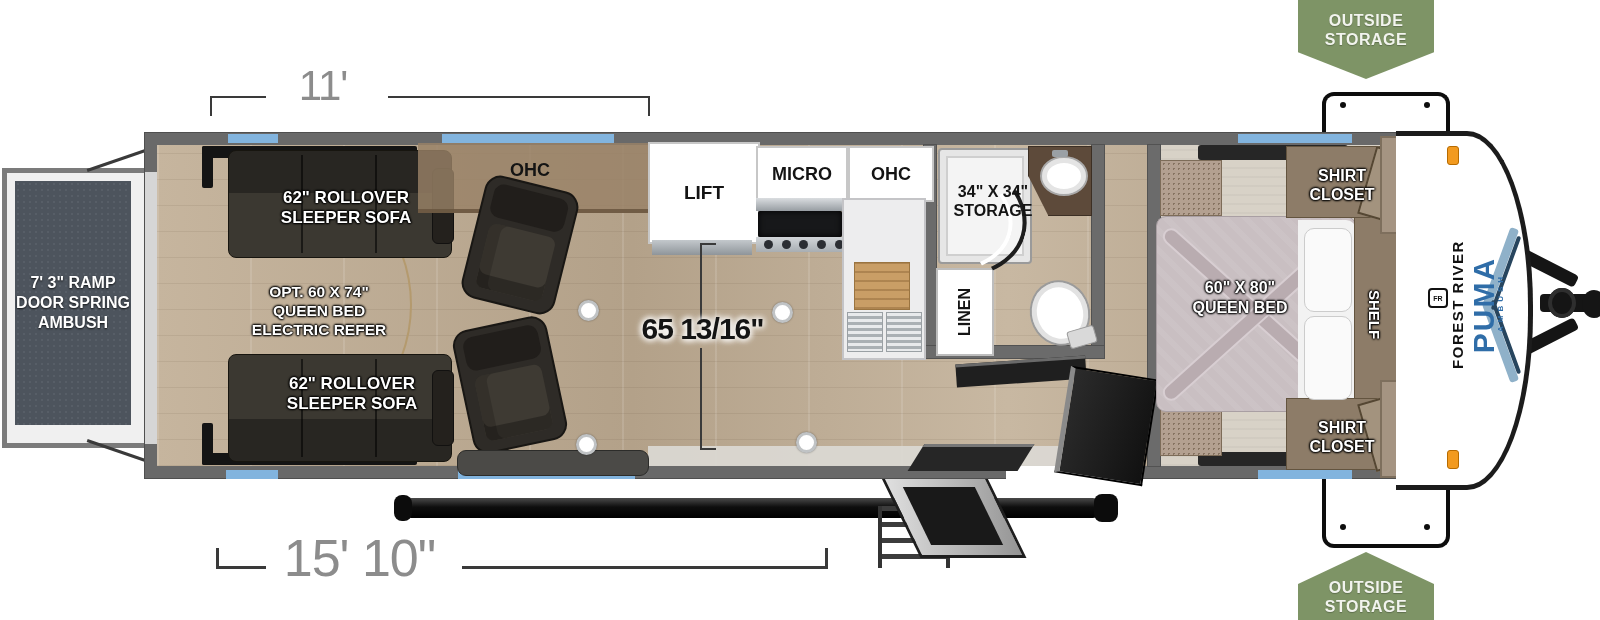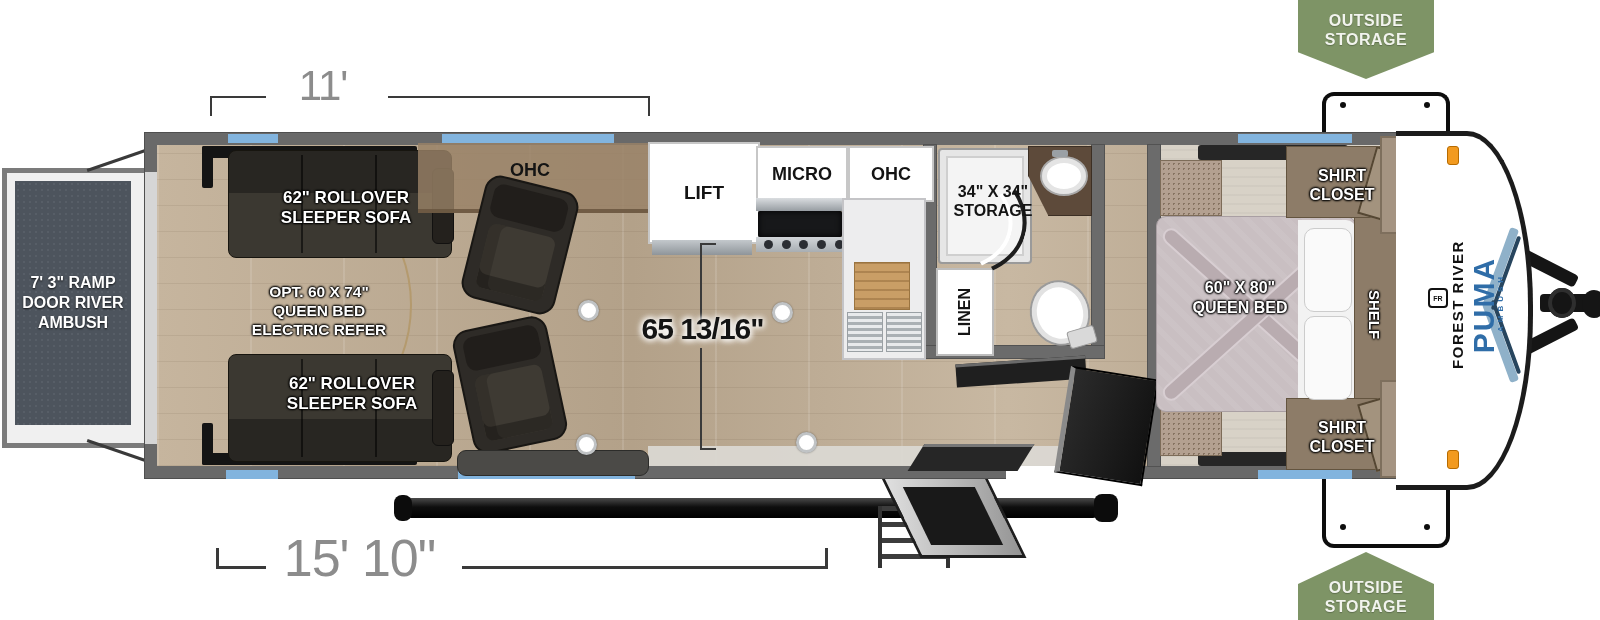--- a/index.html
+++ b/index.html
@@ -168,21 +168,21 @@
   <div class="abs bracket" style="left:1322px;top:474px;width:120px;height:70px;border-radius:0 0 12px 12px;border-top:none;">
     <i style="left:14px;top:50px;"></i>
       <i style="left:98px;top:50px;"></i>
   </div>
 
   <div class="abs ramp-frame" style="left:2px;top:168px;width:142px;height:270px;"></div>
   <div class="abs ramp-slate" style="left:15px;top:181px;width:116px;height:244px;">
     <div class="ramp-text">
       <span class="ln">7' 3"</span>
       <span class="ln">RAMP DOOR</span>
-      <span class="ln">RIVER</span>
+      <span class="ln">SPRING</span>
       <span class="ln">AMBUSH</span>
     </div>
   </div>
   <div class="abs cable" style="left:85px;top:156px;width:80px;transform:rotate(-19deg);"></div>
   <div class="abs cable" style="left:85px;top:452px;width:80px;transform:rotate(19deg);"></div>
 
   <div class="abs awning" style="left:402px;top:498px;width:700px;height:20px;"></div>
   <div class="abs awncap" style="left:394px;top:495px;width:18px;height:26px;"></div>
   <div class="abs awncap" style="left:1094px;top:494px;width:24px;height:28px;"></div>
 

